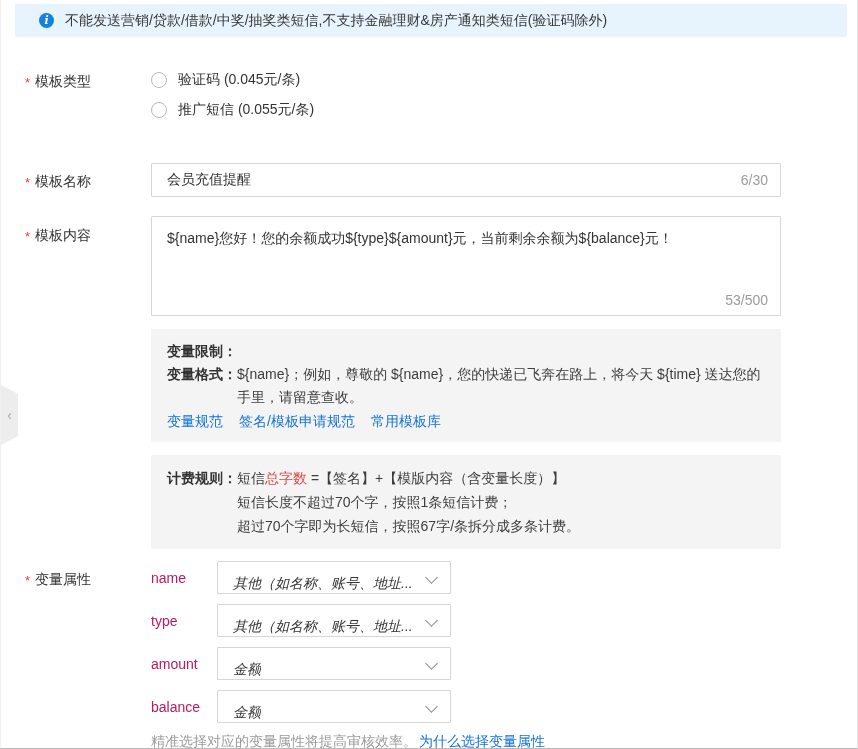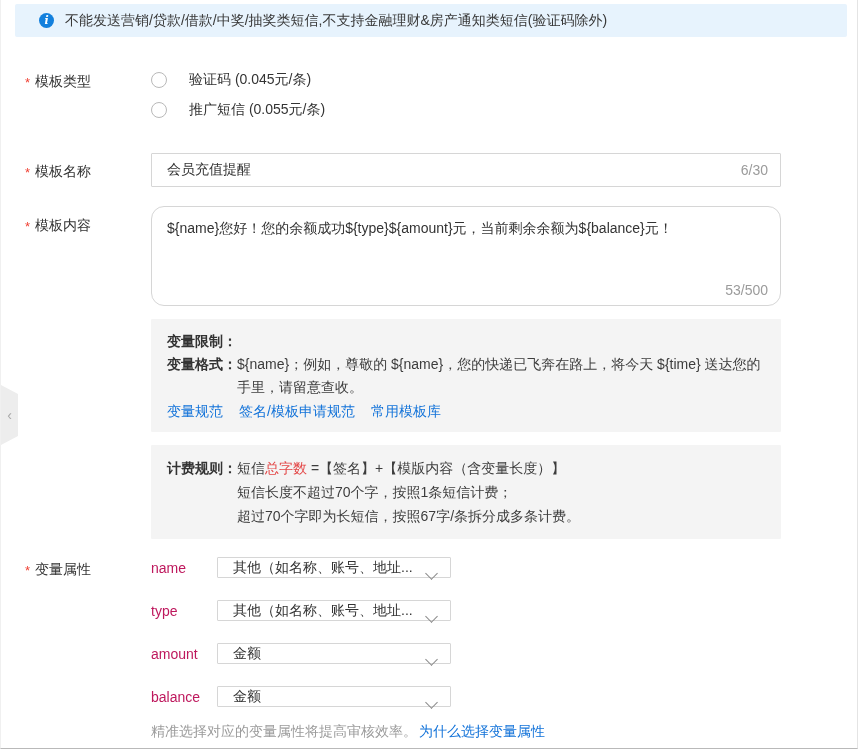--- a/index.html
+++ b/index.html
@@ -25,55 +25,55 @@
   .form-row { display:flex; align-items:flex-start; }
   .row-label {
     flex:0 0 150px; padding-left:24px; font-size:14px; color:#333; line-height:20px;
   }
   .req::before { content:"*"; color:#f04134; font-size:13px; margin-right:5px; position:relative; top:1px; }
   .row-ctrl { flex:1 1 auto; }
 
   
   .row-type { margin-top:28px; }
   .row-type .row-label { padding-top:6px; }
-  .radio-opt { display:flex; align-items:center; height:30px; gap:22px; cursor:default; }
+  .radio-opt { display:flex; align-items:center; height:30px; gap:11px; cursor:default; }
   .radio {
     width:16px; height:16px; border-radius:50%; background:#fff;
     border:1px solid #b9b9b9; position:relative; flex:0 0 auto;
   }
   .radio.sel { border:2px solid #1673d1; }
   .radio.sel::after {
     content:""; position:absolute; left:50%; top:50%; width:8px; height:8px;
     margin:-4px 0 0 -4px; border-radius:50%; background:#1673d1;
   }
   .radio-text { font-size:14px; color:#333; }
 
   
-  .row-name { margin-top:28px; }
+  .row-name { margin-top:38px; }
   .row-name .row-label { padding-top:8px; }
   .input-wrap {
     position:relative; width:630px; height:34px; border:1px solid #d6d6d6;
     background:#fff; border-radius:1px;
   }
   .input-wrap input {
     width:100%; height:100%; border:none; outline:none; background:transparent;
     padding:0 60px 0 15px; font-size:14px; color:#333;
     font-family:"Liberation Sans","DejaVu Sans",sans-serif;
   }
   .counter {
     position:absolute; right:12px; color:#9b9b9b; font-size:14px;
   }
   .input-wrap .counter { top:50%; transform:translateY(-50%); }
 
   
   .row-content { margin-top:19px; }
   .row-content .row-label { padding-top:9px; }
   .textarea-wrap {
     position:relative; width:630px; height:100px; border:1px solid #d6d6d6;
-    background:#fff; border-radius:13px;
+    background:#fff; border-radius:1px;
   }
   .textarea-wrap textarea {
     width:100%; height:100%; border:none; outline:none; resize:none; background:transparent;
     padding:11px 15px 24px 15px; font-size:14px; line-height:21px; color:#333;
     font-family:"Liberation Sans","DejaVu Sans",sans-serif;
   }
   .textarea-wrap .counter { bottom:7px; }
 
   
   .tipbox {
@@ -87,22 +87,22 @@
   .lnk { color:#1373d9; font-size:14px; text-decoration:none; cursor:pointer; }
   .red { color:#e34545; }
   .bill-line { line-height:24px; }
 
   
   .row-attrs { margin-top:12px; }
   .row-attrs .row-label { padding-top:8px; }
   .attr-row { display:flex; align-items:center; margin-bottom:10px; height:33px; }
   .attr-name { flex:0 0 66px; font-size:14px; color:#be185d; }
   .select {
-    position:relative; width:234px; height:21px; border:1px solid #d6d6d6; background:#fff;
-    display:flex; align-items:center; padding:0 34px 0 15px; border-radius:1px; cursor:pointer;
+    position:relative; width:234px; height:33px; border:1px solid #d6d6d6; background:#fff;
+    display:flex; align-items:flex-end; padding:0 34px 0 15px; border-radius:1px; cursor:pointer;font-style:italic;
   }
   .select-val { font-size:14px; color:#333; white-space:nowrap; overflow:hidden; }
   .chev {
     position:absolute; right:14px; top:11px; width:9px; height:9px;
     border-right:1px solid #878787; border-bottom:1px solid #878787;
     transform:rotate(45deg);
   }
   .attr-hint { margin-top:4px; font-size:14px; color:#9b9b9b; }
   .attr-hint .lnk { margin-left:2px; }
 

